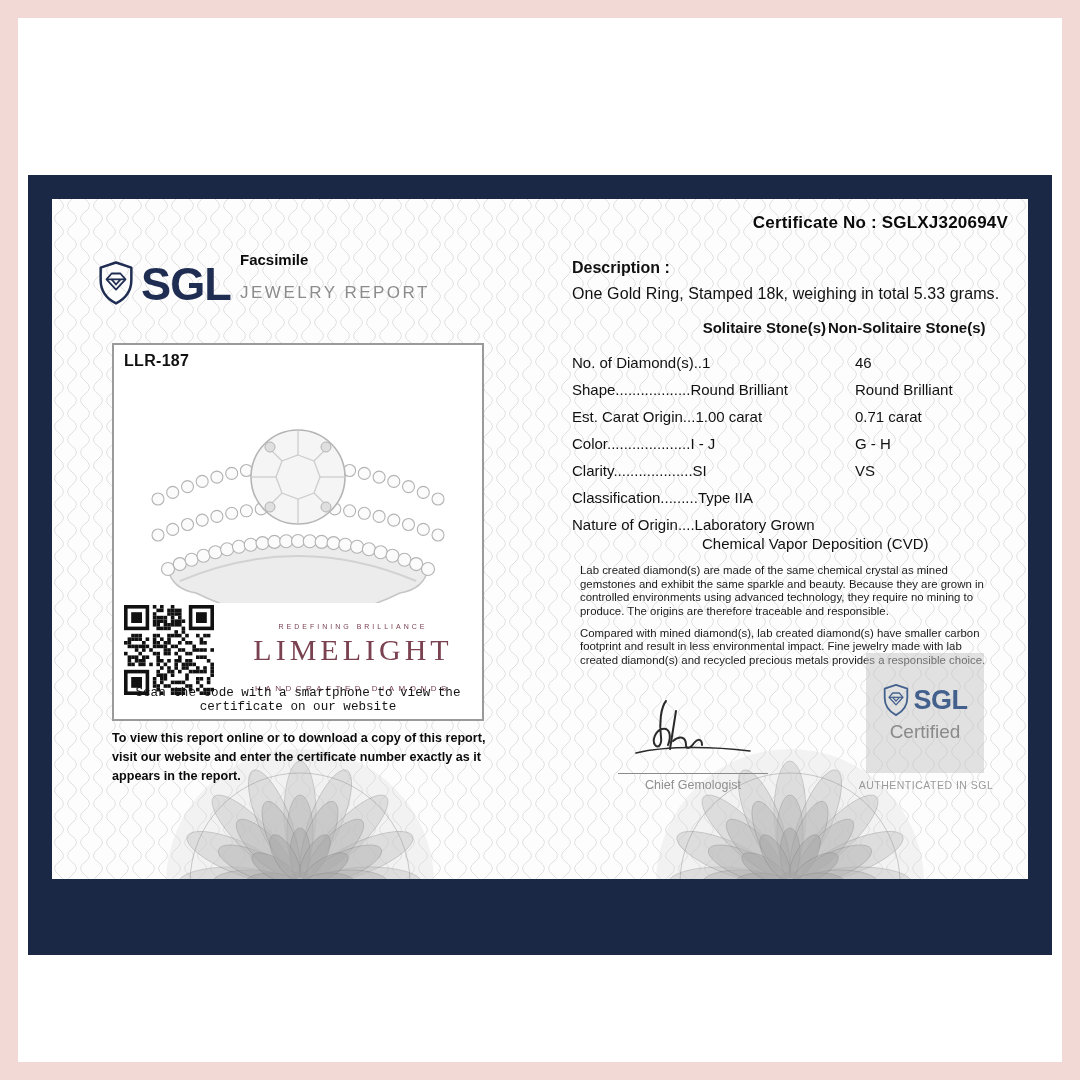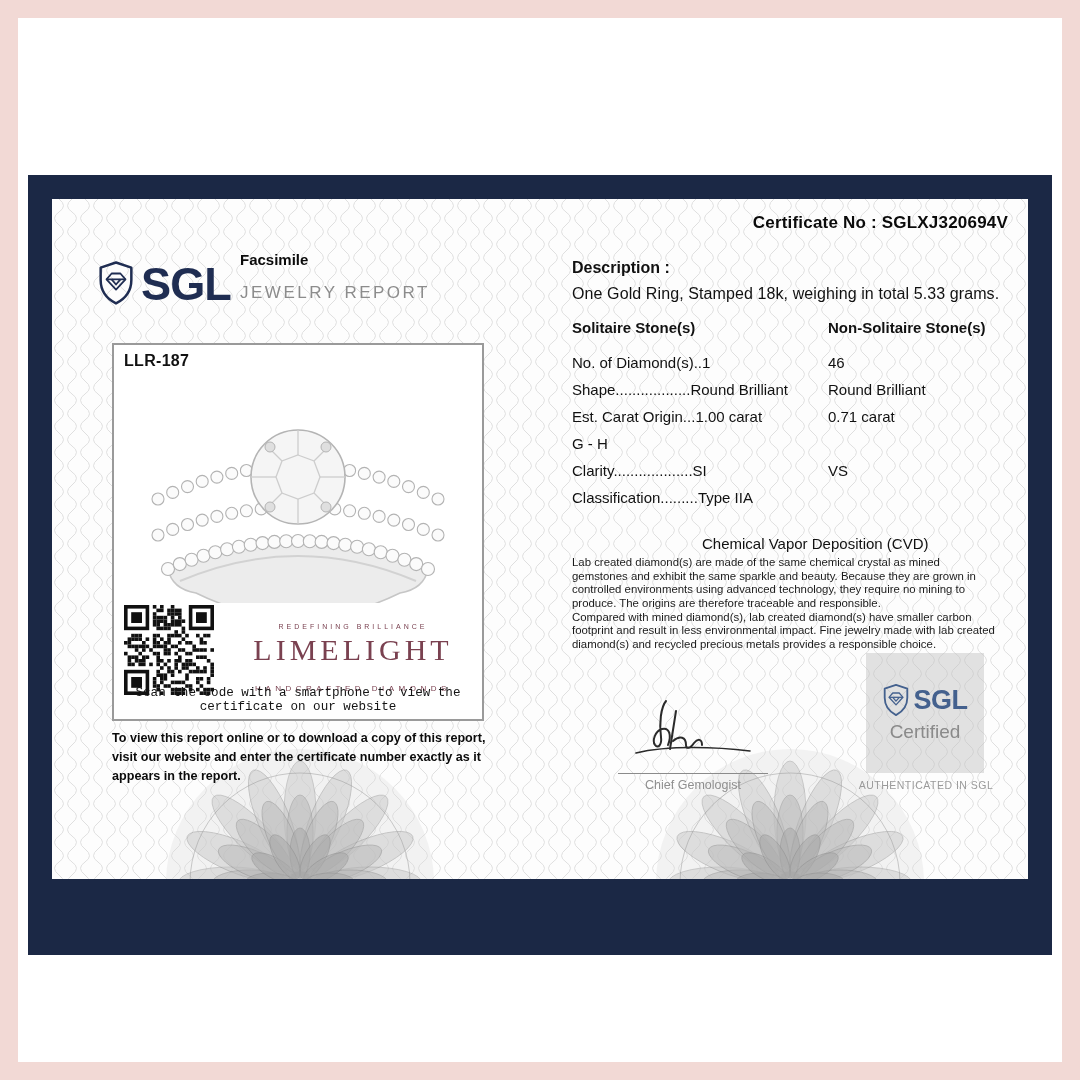--- a/index.html
+++ b/index.html
@@ -42,27 +42,27 @@
   .ll-sub{font-size:8px;letter-spacing:4.5px;margin-top:17px;}
   .scan-text{position:absolute;left:0;bottom:5px;width:100%;text-align:center;font-size:12.6px;color:#141414;font-family:Liberation Mono, monospace;}
 
   .online-note{position:absolute;left:60px;top:530px;width:386px;font-size:12.6px;font-weight:bold;line-height:1.5;color:#0b0b0b;}
 
   .desc-title{position:absolute;left:520px;top:60px;font-size:16px;font-weight:bold;}
   .desc-body{position:absolute;left:520px;top:86px;width:472px;font-size:16px;letter-spacing:.1px;}
 
   .stones{position:absolute;left:520px;top:120px;width:472px;font-size:15px;}
   .stones-head{display:grid;grid-template-columns:256px 1fr;font-weight:bold;height:30px;}
-  .stones-head .h1{text-align:left;padding-right:2px;}
-  .stone-row{display:grid;grid-template-columns:256px 1fr;height:27px;line-height:27px;}
+  .stones-head .h1{text-align:right;padding-right:2px;}
+  .stone-row{display:grid;grid-template-columns:256px 1fr;height:27px;line-height:27px;gap:27px;}
   .stone-row .cell-l{white-space:nowrap;overflow:hidden;}
   .origin-detail{position:absolute;left:650px;top:336px;font-size:15px;}
 
   .disclaimer{position:absolute;left:520px;top:357px;width:426px;font-size:11.4px;line-height:1.2;color:#1a1a1a;}
-  .disclaimer p{margin:0;}
+  .disclaimer p{margin:8px;}
 
   .sig-block{position:absolute;left:556px;top:494px;width:170px;text-align:center;}
   .sig-line{border:none;border-top:1px solid #8b8b8b;margin:2px 10px 4px 10px;}
   .sig-title{font-size:12.5px;color:#8f8f8f;}
 
   .badge{position:absolute;left:814px;top:454px;width:118px;height:120px;background:rgba(195,195,195,.48);
          display:flex;flex-direction:column;align-items:center;justify-content:center;}
   .badge-row{display:flex;align-items:center;}
   .badge-word{font-size:27px;font-weight:bold;color:#44618e;margin-left:3px;letter-spacing:-.5px;}
   .badge-label{font-size:19px;color:#8a8a8a;margin-top:4px;}
@@ -551,28 +551,33 @@
         </div>
         <div class="stone-row">
           <span class="cell-l"><span>Shape..................</span><span>Round Brilliant</span></span>
           <span class="cell-r">Round Brilliant</span>
         </div>
         <div class="stone-row">
           <span class="cell-l"><span>Est. Carat Origin...</span><span>1.00 carat</span></span>
           <span class="cell-r">0.71 carat</span>
         </div>
         <div class="stone-row">
+          <span class="cell-l"><span>Color....................</span><span>I - J</span></span>
           <span class="cell-r">G - H</span>
         </div>
         <div class="stone-row">
           <span class="cell-l"><span>Clarity...................</span><span>SI</span></span>
           <span class="cell-r">VS</span>
         </div>
         <div class="stone-row">
           <span class="cell-l"><span>Classification.........</span><span>Type IIA</span></span>
+          <span class="cell-r"></span>
+        </div>
+        <div class="stone-row">
+          <span class="cell-l"><span>Nature of Origin....</span><span>Laboratory Grown</span></span>
           <span class="cell-r"></span>
         </div>
       </div>
       <div class="origin-detail">Chemical Vapor Deposition (CVD)</div>
 
       <div class="disclaimer">
         <p>Lab created diamond(s) are made of the same chemical crystal as mined gemstones and exhibit the same sparkle and beauty. Because they are grown in controlled environments using advanced technology, they require no mining to produce. The origins are therefore traceable and responsible.</p>
         <p>Compared with mined diamond(s), lab created diamond(s) have smaller carbon footprint and result in less environmental impact. Fine jewelry made with lab created diamond(s) and recycled precious metals provides a responsible choice.</p>
       </div>
 

